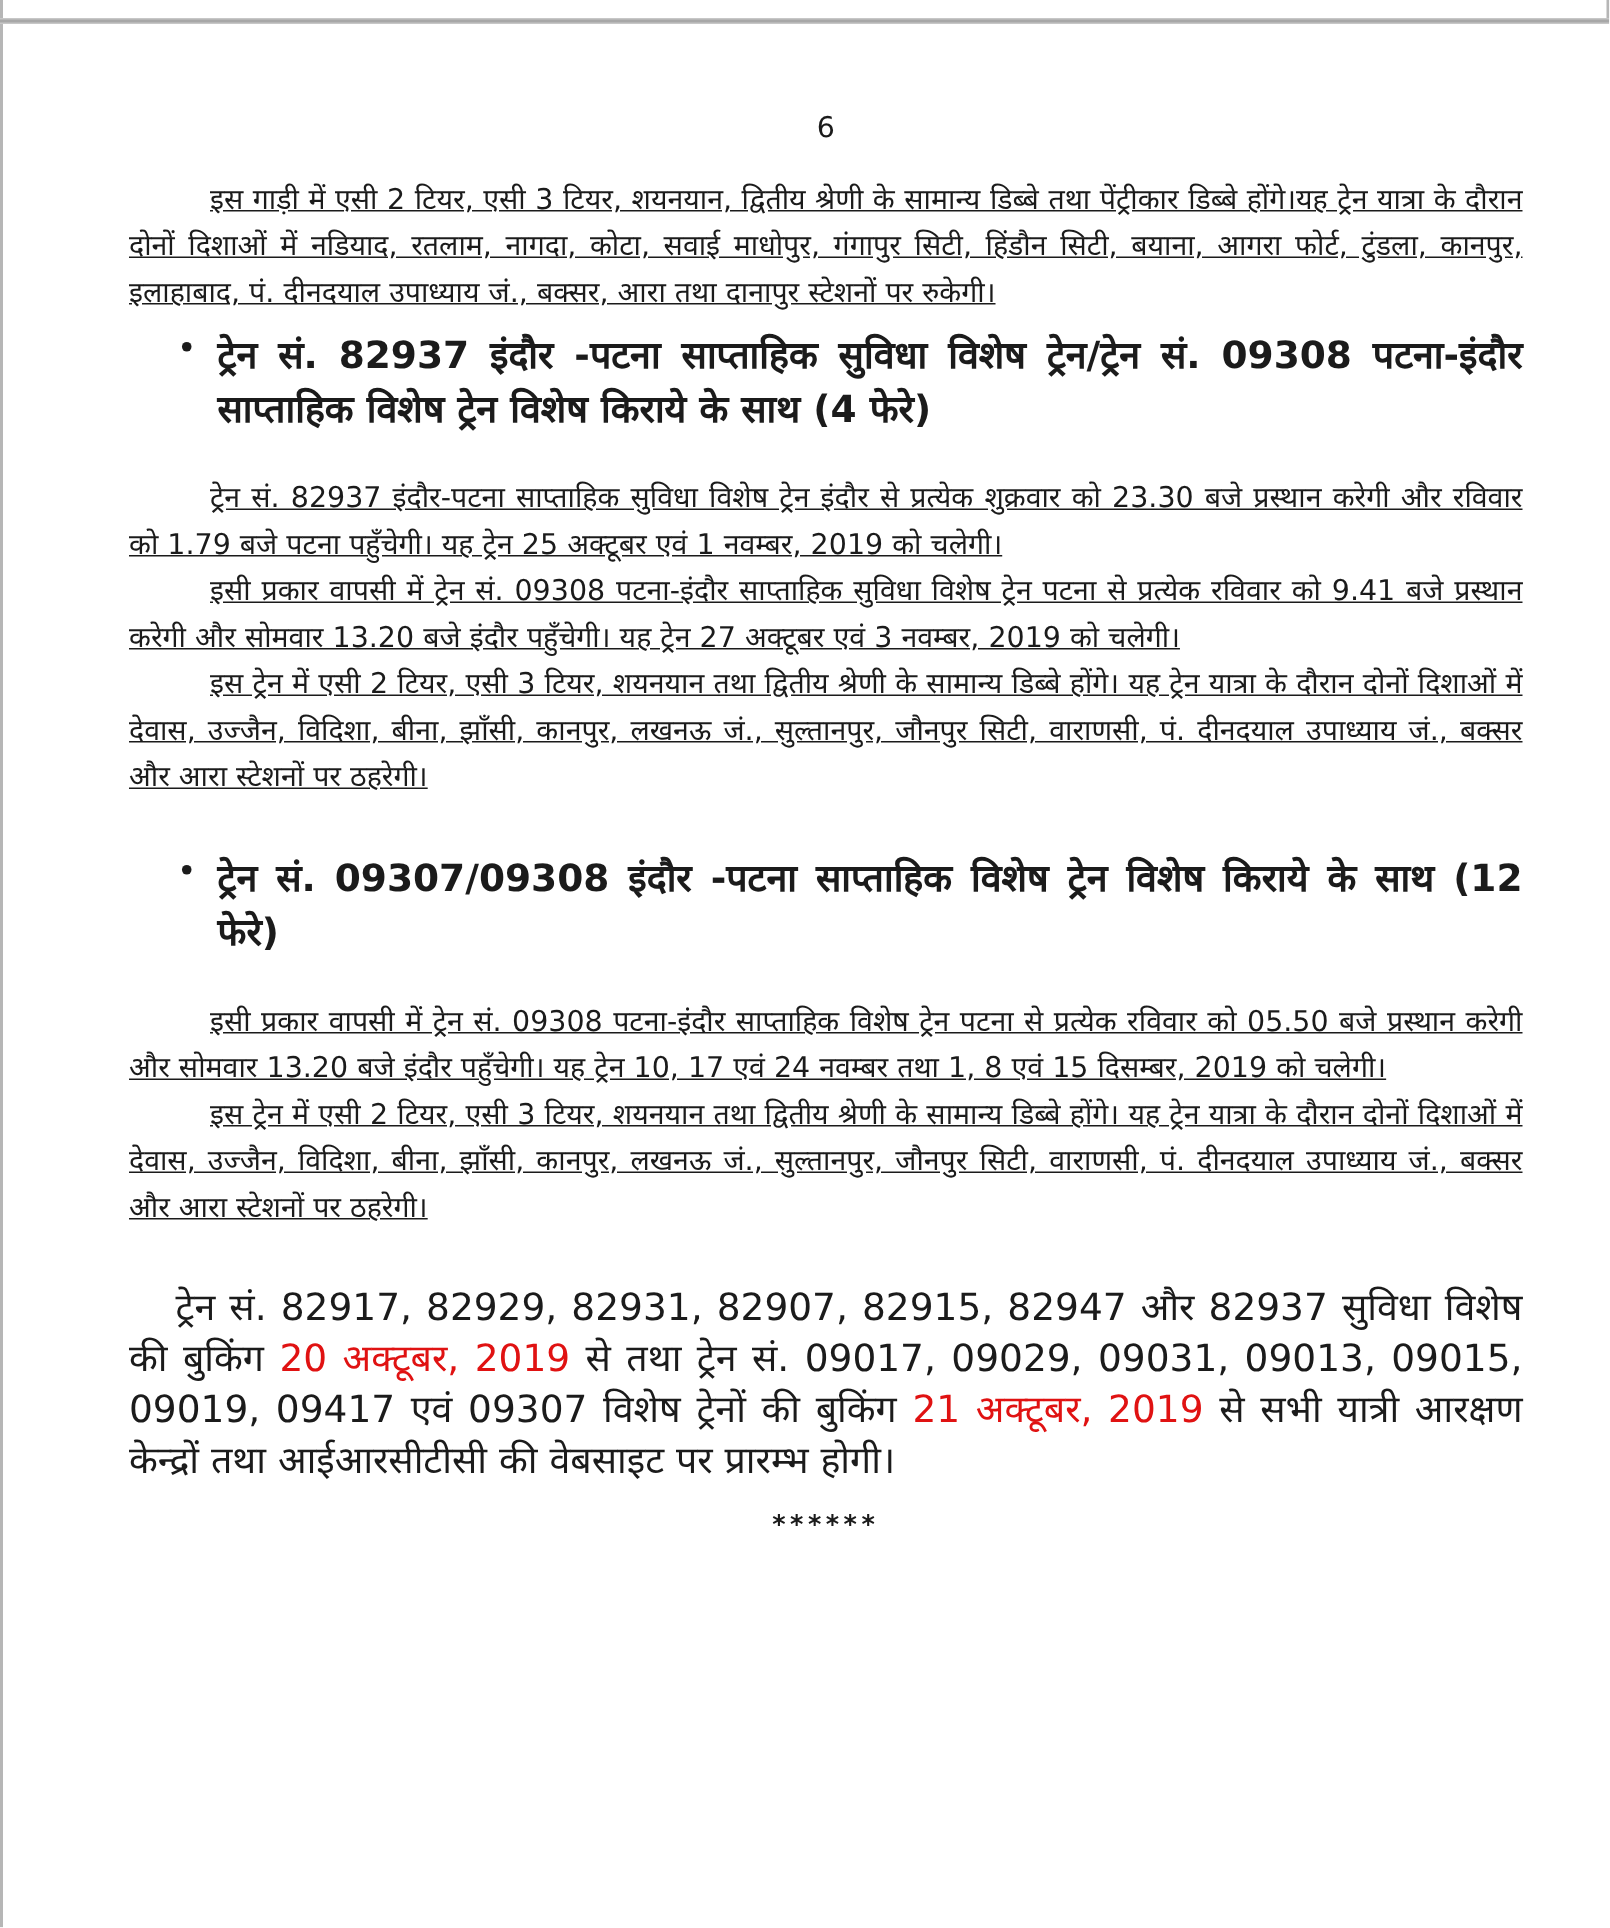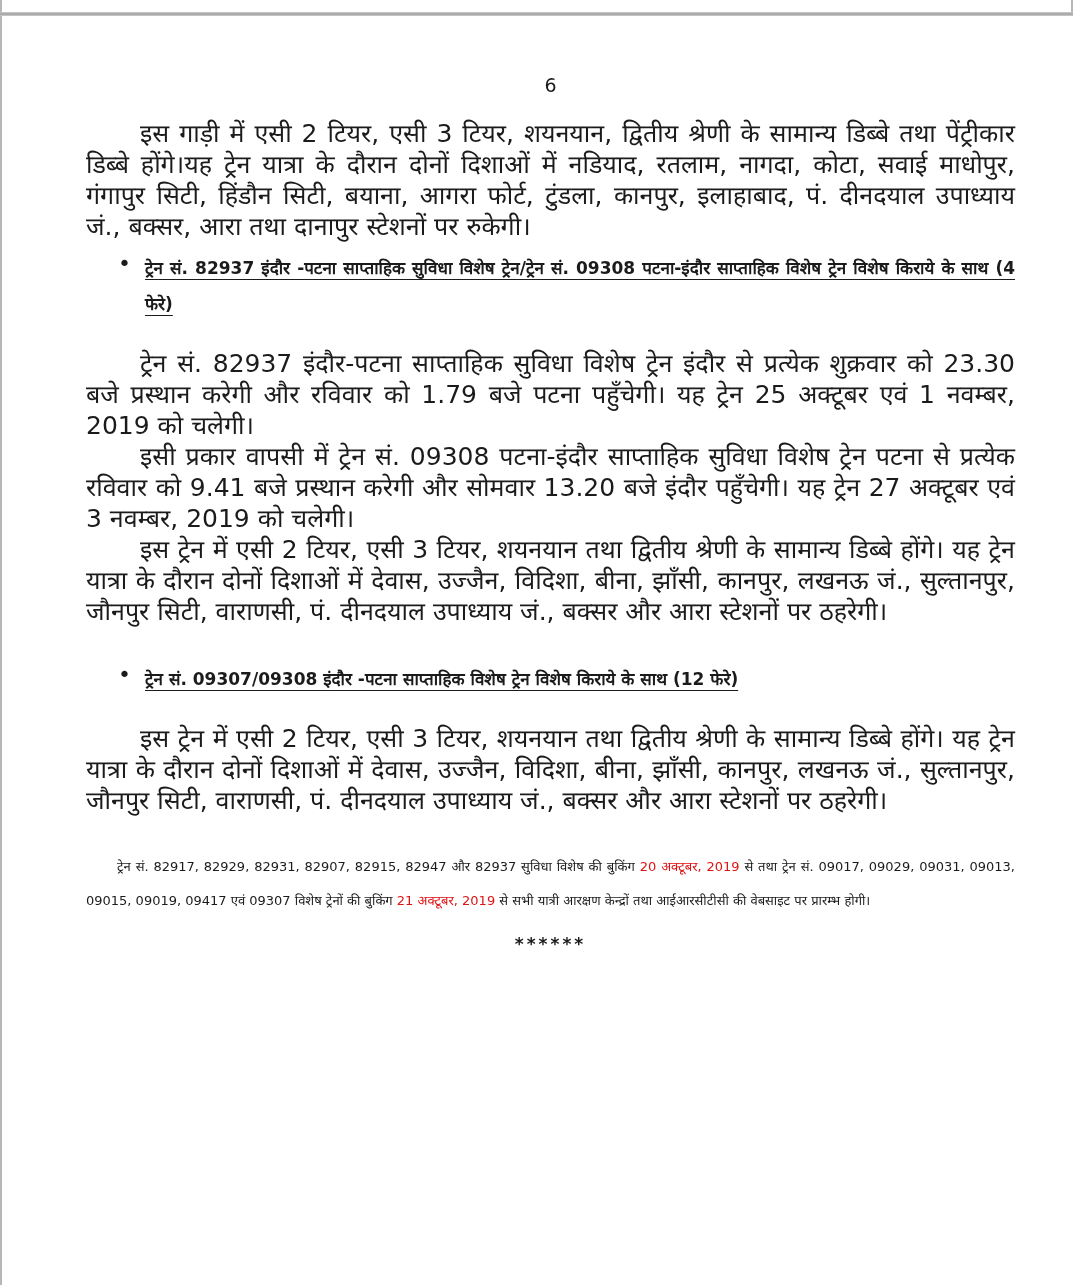--- a/index.html
+++ b/index.html
@@ -35,49 +35,49 @@
     box-sizing: border-box;
     padding: 58px 58px 0 84px;
     color: #1b1b1b;
   }
   .page-number {
     text-align: center;
     font-size: 19px;
     margin-bottom: 22px;
   }
   p.body-para {
-    font-size: 25px;
+    font-size: 19px;
     line-height: 31px;
     text-align: justify;
     margin: 0;
     text-indent: 54px;
+    text-decoration: underline;
   }
   .intro-para { margin-bottom: 24px; }
   .bullet-item {
     position: relative;
     padding-left: 59px;
     margin: 8px 0 26px 0;
   }
   .bullet-marker {
     position: absolute;
     left: 32px;
     top: 1px;
     font-size: 22px;
   }
   .bullet-heading {
-    font-size: 17px;
+    font-size: 25px;
     font-weight: bold;
     line-height: 36px;
     text-align: justify;
-    text-decoration: underline;
     text-underline-offset: 5px;
   }
   .section-2-spacer { margin-top: 34px; }
   .booking-para {
-    font-size: 13px;
+    font-size: 25px;
     line-height: 34px;
     text-align: justify;
     margin: 34px 0 0 0;
     text-indent: 31px;
   }
   .red-text { color: #e01212; }
   .footer-stars {
     text-align: center;
     font-size: 17px;
     font-weight: bold;
@@ -104,20 +104,21 @@
       <div class="bullet-heading">ट्रेन सं. 82937 इंदौर -पटना साप्ताहिक सुविधा  विशेष ट्रेन/ट्रेन सं. 09308 पटना-इंदौर साप्ताहिक विशेष ट्रेन विशेष किराये के साथ (4 फेरे)</div>
     </div>
     <p class="body-para">ट्रेन सं. 82937 इंदौर-पटना साप्ताहिक सुविधा विशेष ट्रेन इंदौर से प्रत्येक शुक्रवार को 23.30 बजे प्रस्थान करेगी और रविवार को 1.79 बजे पटना पहुँचेगी। यह ट्रेन 25 अक्टूबर एवं 1 नवम्बर, 2019 को चलेगी।</p>
     <p class="body-para">इसी प्रकार वापसी में ट्रेन सं. 09308 पटना-इंदौर साप्ताहिक सुविधा विशेष ट्रेन पटना से प्रत्येक रविवार को 9.41 बजे प्रस्थान करेगी और सोमवार 13.20 बजे इंदौर पहुँचेगी। यह ट्रेन 27 अक्टूबर एवं 3 नवम्बर, 2019 को चलेगी।</p>
     <p class="body-para">इस ट्रेन में एसी 2 टियर, एसी 3 टियर, शयनयान तथा द्वितीय श्रेणी के सामान्य डिब्बे होंगे। यह ट्रेन यात्रा के दौरान दोनों दिशाओं में देवास, उज्जैन, विदिशा, बीना, झाँसी, कानपुर, लखनऊ जं., सुल्तानपुर, जौनपुर सिटी, वाराणसी, पं. दीनदयाल उपाध्याय जं., बक्सर और आरा स्टेशनों पर ठहरेगी।</p>
 
     <div class="bullet-item section-2-spacer">
       <span class="bullet-marker">•</span>
       <div class="bullet-heading">ट्रेन सं. 09307/09308 इंदौर -पटना साप्ताहिक विशेष ट्रेन विशेष किराये के साथ (12 फेरे)</div>
     </div>
+    <p class="body-para">इसी प्रकार वापसी में ट्रेन सं. 09308 पटना-इंदौर साप्ताहिक विशेष ट्रेन पटना से प्रत्येक रविवार को 05.50 बजे प्रस्थान करेगी और सोमवार 13.20 बजे इंदौर पहुँचेगी। यह ट्रेन 10, 17 एवं 24 नवम्बर तथा 1, 8 एवं 15 दिसम्बर, 2019 को चलेगी।</p>
     <p class="body-para">इस ट्रेन में एसी 2 टियर, एसी 3 टियर, शयनयान तथा द्वितीय श्रेणी के सामान्य डिब्बे होंगे। यह ट्रेन यात्रा के दौरान दोनों दिशाओं में देवास, उज्जैन, विदिशा, बीना, झाँसी, कानपुर, लखनऊ जं., सुल्तानपुर, जौनपुर सिटी, वाराणसी, पं. दीनदयाल उपाध्याय जं., बक्सर और आरा स्टेशनों पर ठहरेगी।</p>
 
     <p class="booking-para"><span>ट्रेन सं. 82917, 82929, 82931, 82907, 82915, 82947 और 82937 सुविधा विशेष  की बुकिंग </span><span class="red-text">20 अक्टूबर, 2019</span><span> से तथा ट्रेन सं. 09017, 09029, 09031, 09013, 09015, 09019, 09417 एवं 09307 विशेष ट्रेनों की बुकिंग </span><span class="red-text">21 अक्टूबर, 2019</span><span> से सभी यात्री आरक्षण केन्द्रों तथा आईआरसीटीसी की वेबसाइट पर प्रारम्भ होगी।</span></p>
 
     <div class="footer-stars">******</div>
 
   </div>
 </div>
 
 </body></html>

